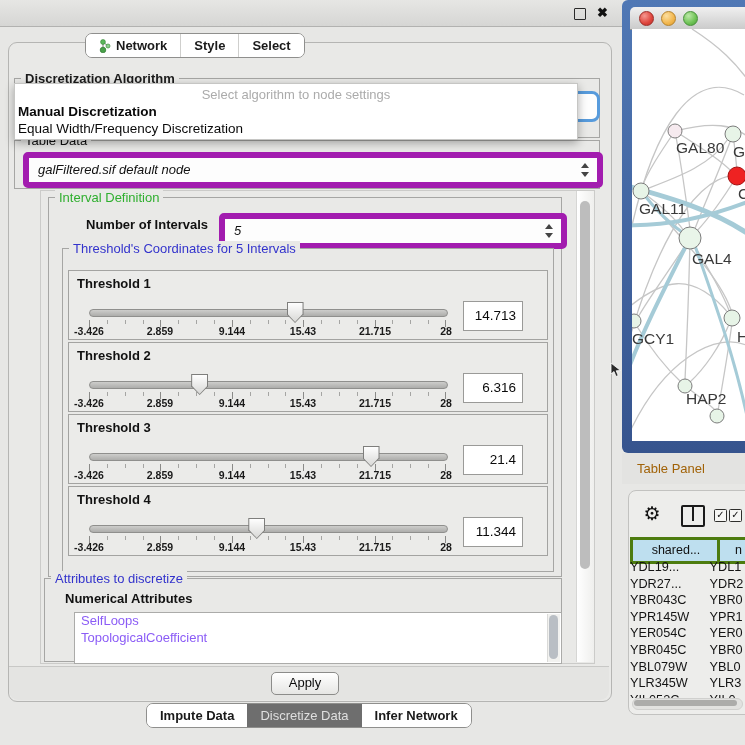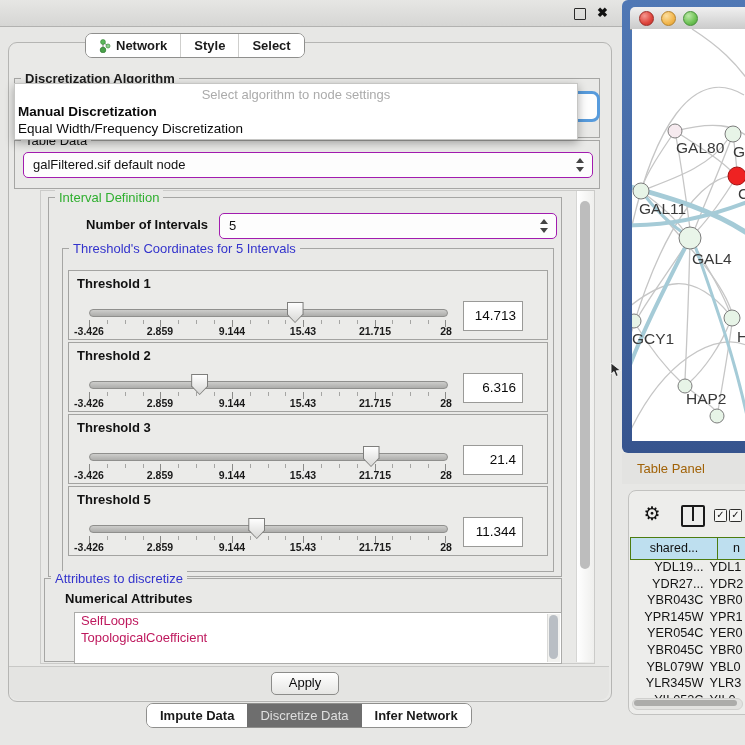--- a/index.html
+++ b/index.html
@@ -25,21 +25,21 @@
   .tab.selected + .tab{border-left:none;}
   #top-tabbar{left:85px;top:33px;}
   #bottom-tabbar{left:146px;top:703px;}
 
   .group{border:1px solid #A6A6A4;background:#E9E9E7;}
   .group-title{position:absolute;top:-8px;left:6px;background:#E9E9E7;padding:0 4px;font-size:13px;white-space:nowrap;}
   .t-dark{color:#1C1C1C;font-weight:bold;}
   .t-green{color:#2FAF2F;}
   .t-blue{color:#3333CC;}
 
-  .combo{background:#FDFDFD;border:1px solid #a21caf;border-radius:5px;}
+  .combo{background:#FDFDFD;border:6px solid #a21caf;border-radius:5px;font-style:italic;}
   .combo .val{position:absolute;left:9px;top:0;line-height:24px;font-size:13px;color:#111;white-space:nowrap;}
   .stepper{position:absolute;right:8px;top:4px;width:9px;height:16px;}
   .stepper .up{position:absolute;left:1px;top:1px;width:0;height:0;border-left:4px solid transparent;border-right:4px solid transparent;border-bottom:5px solid #444;}
   .stepper .dn{position:absolute;left:1px;bottom:1px;width:0;height:0;border-left:4px solid transparent;border-right:4px solid transparent;border-top:5px solid #444;}
 
   
   .popup{left:14px;top:83px;width:562px;height:55px;background:#FFFFFF;border:1px solid #C6C6C4;
          box-shadow:0 3px 9px rgba(0,0,0,.32);z-index:5;}
   .popup-prompt{position:absolute;left:0;right:0;top:3px;text-align:center;font-size:13px;color:#ABABAB;}
   .popup-opt1{position:absolute;left:3px;top:20px;font-size:13.5px;font-weight:bold;color:#0A0A0A;}
@@ -61,21 +61,21 @@
   .tick{position:absolute;top:0;width:1px;background:#8A8A88;}
   .tick.major{height:7px;}
   .tick.minor{height:4px;background:#A5A5A3;}
   .scalerow{position:absolute;left:20px;top:54px;width:357px;height:12px;}
   .scalelab{position:absolute;top:0;transform:translateX(-50%);font-size:10.5px;font-weight:bold;color:#1A1A1A;white-space:nowrap;}
   .thr-value{position:absolute;left:394px;top:30px;width:52px;height:28px;background:#FFF;border:1px solid #9A9A98;
              font-size:13.5px;color:#0A0A0A;text-align:right;line-height:28px;padding-right:6px;}
 
   
   .attr-list{left:74px;top:612px;width:486px;height:50px;background:#FFF;border:1px solid #ABABA9;overflow:hidden;z-index:1;}
-  .attr-item{padding-left:6px;font-size:13px;line-height:16.5px;color:#be185d;white-space:nowrap;}
+  .attr-item{padding-left:6px;font-size:13px;line-height:16.5px;color:#8b5cf6;white-space:nowrap;}
   .attr-scroll{position:absolute;right:1px;top:1px;width:12px;height:48px;background:#F2F2F0;border-left:1px solid #DADAD8;}
   .attr-scroll .thumb{position:absolute;left:1px;top:1px;width:9px;height:44px;background:#B9BEC4;border-radius:5px;}
 
   .apply-strip{left:9px;top:666px;width:600px;height:33px;background:#E4E4E2;border-top:1px solid #C8C8C6;
                border-radius:0 0 9px 9px;z-index:2;}
   .apply-btn{position:absolute;left:262px;top:5px;width:66px;height:21px;background:linear-gradient(#FFFFFF,#E6E6E4);
              border:1px solid #8C8C8A;border-radius:5px;font-size:13px;color:#0A0A0A;text-align:center;line-height:20px;}
 
   
   .net-window{left:622px;top:0;width:123px;height:453px;border-radius:6px 0 0 6px;
@@ -90,25 +90,25 @@
 
   
   .tp-strip{left:622px;top:453px;width:123px;height:31px;background:#E3E3E1;}
   .tp-title{position:absolute;left:15px;top:0;line-height:31px;font-size:13px;color:#a16207;}
   .tp-box{left:628px;top:490px;width:130px;height:223px;background:#EDEDEB;border:1px solid #C2C2C0;border-radius:8px;}
   .gear-icon{left:641px;top:503px;width:22px;height:22px;font-size:19px;line-height:22px;color:#111;text-align:center;}
   .split-icon{left:681px;top:505px;width:20px;height:18px;border:2px solid #1A1A1A;border-radius:2px;background:#EDEDEB;}
   .split-icon:after{content:"";position:absolute;left:9px;top:0;width:2px;height:14px;background:#1A1A1A;}
   .cb{width:11px;height:11px;border:1.5px solid #2F2F2D;border-radius:1.5px;background:#F6F6F4;
       font-size:10px;line-height:10px;text-align:center;color:#111;}
-  .th-cell{top:537px;height:21px;background:#BEDFEF;border:1px solid #4d7c0f;font-size:12.5px;color:#111;
+  .th-cell{top:537px;height:21px;background:#BEDFEF;border:3px solid #4d7c0f;font-size:12.5px;color:#111;
            line-height:21px;overflow:hidden;white-space:nowrap;}
   #tp-rows{left:630px;top:560px;width:115px;height:138px;overflow:hidden;}
   .tp-row{display:flex;height:16.6px;font-size:12.7px;color:#141414;}
-  .tp-c1{width:87px;text-align:right;white-space:nowrap;overflow:hidden;}
+  .tp-c1{width:87px;text-align:left;white-space:nowrap;overflow:hidden;}
   .tp-c2{width:42px;padding-left:6px;white-space:nowrap;overflow:hidden;}
   .hscroll{left:632px;top:698px;width:109px;height:10px;background:#E2E2E0;border:1px solid #D0D0CE;border-radius:6px;}
   .hscroll .thumb{position:absolute;left:1px;top:1px;width:103px;height:6px;background:#ACACAA;border-radius:4px;}
 
   .netlabel{font-size:15.5px;fill:#3A3A3A;}
 </style>
 </head>
 <body>
 
 <div class="screen">
@@ -294,21 +294,21 @@
           <span class="scalelab" style="left: 214px;">15.43</span>
           <span class="scalelab" style="left: 286px;">21.715</span>
           <span class="scalelab" style="left: 357px;">28</span>
         </div>
         <div class="thr-thumb" style="left: 293.524px;">
           <i></i>
         </div>
         <div class="thr-value">21.4</div>
       </div>
       <div class="thr-panel" style="top: 486px;">
-        <div class="thr-label">Threshold 5</div>
+        <div class="thr-label">Threshold 4</div>
         <div class="thr-track"></div>
         <div class="tickrow">
           <div class="tick major" style="left: 0px;"></div>
           <div class="tick minor" style="left: 18px;"></div>
           <div class="tick minor" style="left: 36px;"></div>
           <div class="tick minor" style="left: 54px;"></div>
           <div class="tick major" style="left: 71px;"></div>
           <div class="tick minor" style="left: 89px;"></div>
           <div class="tick minor" style="left: 107px;"></div>
           <div class="tick minor" style="left: 125px;"></div>

